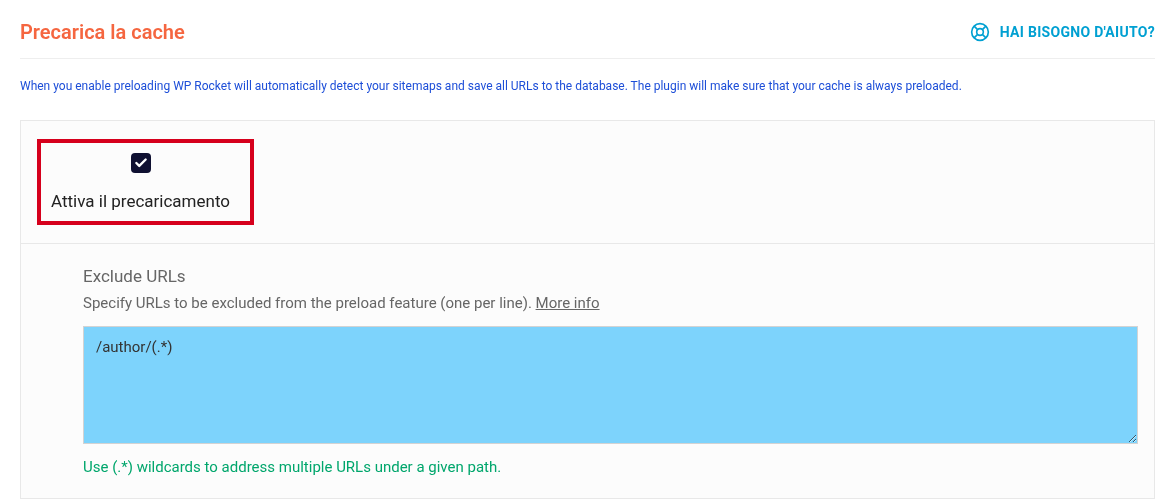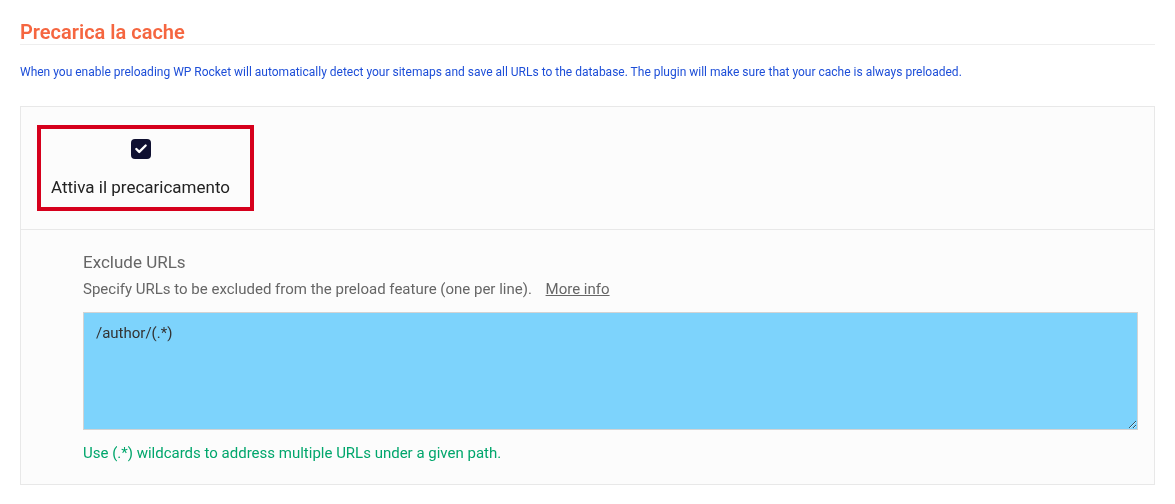--- a/index.html
+++ b/index.html
@@ -6,20 +6,21 @@
     body {
       font-family: -apple-system, BlinkMacSystemFont, "Segoe UI", Roboto, Oxygen, Ubuntu, sans-serif;
       background: #fff;
       padding: 20px;
       width: 1175px;
       color: #333;
     }
     .header {
       display: flex;
       justify-content: space-between;
+      padding-bottom: 14px;
       border-bottom: 1px solid #eee;
     }
     .section-title {
       color: #F56640;
       font-size: 20px;
       font-weight: 600;
     }
     .help-link {
       display: flex;
       align-items: center;
@@ -89,21 +90,20 @@
     }
     .sub-desc {
       font-size: 15px;
       color: #666;
       margin-bottom: 14px;
     }
     .more-info {
       text-decoration: underline;
       color: #666;
       cursor: pointer;
-      margin-left: 10px;
     }
     .textarea {
       width: 100%;
       height: 118px;
       border: 1px solid #D3D3D3;
       background: #7dd3fc;
       padding: 10px 12px;
       font-family: inherit;
       font-size: 15px;
       color: #333;
@@ -114,20 +114,33 @@
       margin-top: 10px;
       color: #00A66C;
       font-size: 15px;
     }
   </style>
 </head>
 <body>
 
 <div class="header">
   <h2 class="section-title">Precarica la cache</h2>
+  <div class="help-link">
+    <span class="help-icon">
+      <svg viewBox="0 0 24 24" fill="none" stroke="#00A0D2" stroke-width="2">
+        <circle cx="12" cy="12" r="10"></circle>
+        <circle cx="12" cy="12" r="4"></circle>
+        <line x1="4.93" y1="4.93" x2="9.17" y2="9.17"></line>
+        <line x1="14.83" y1="14.83" x2="19.07" y2="19.07"></line>
+        <line x1="14.83" y1="9.17" x2="19.07" y2="4.93"></line>
+        <line x1="4.93" y1="19.07" x2="9.17" y2="14.83"></line>
+      </svg>
+    </span>
+    <span>HAI BISOGNO D'AIUTO?</span>
+  </div>
 </div>
 
 <p class="description">When you enable preloading WP Rocket will automatically detect your sitemaps and save all URLs to the database. The plugin will make sure that your cache is always preloaded.</p>
 
 <div class="settings-box">
   <div class="checkbox-row">
     <div class="highlight-box">
       <div class="checkbox">
         <svg viewBox="0 0 24 24" fill="none" stroke="#fff" stroke-width="4" stroke-linecap="round" stroke-linejoin="round">
           <polyline points="20 6 9 17 4 12"></polyline>

